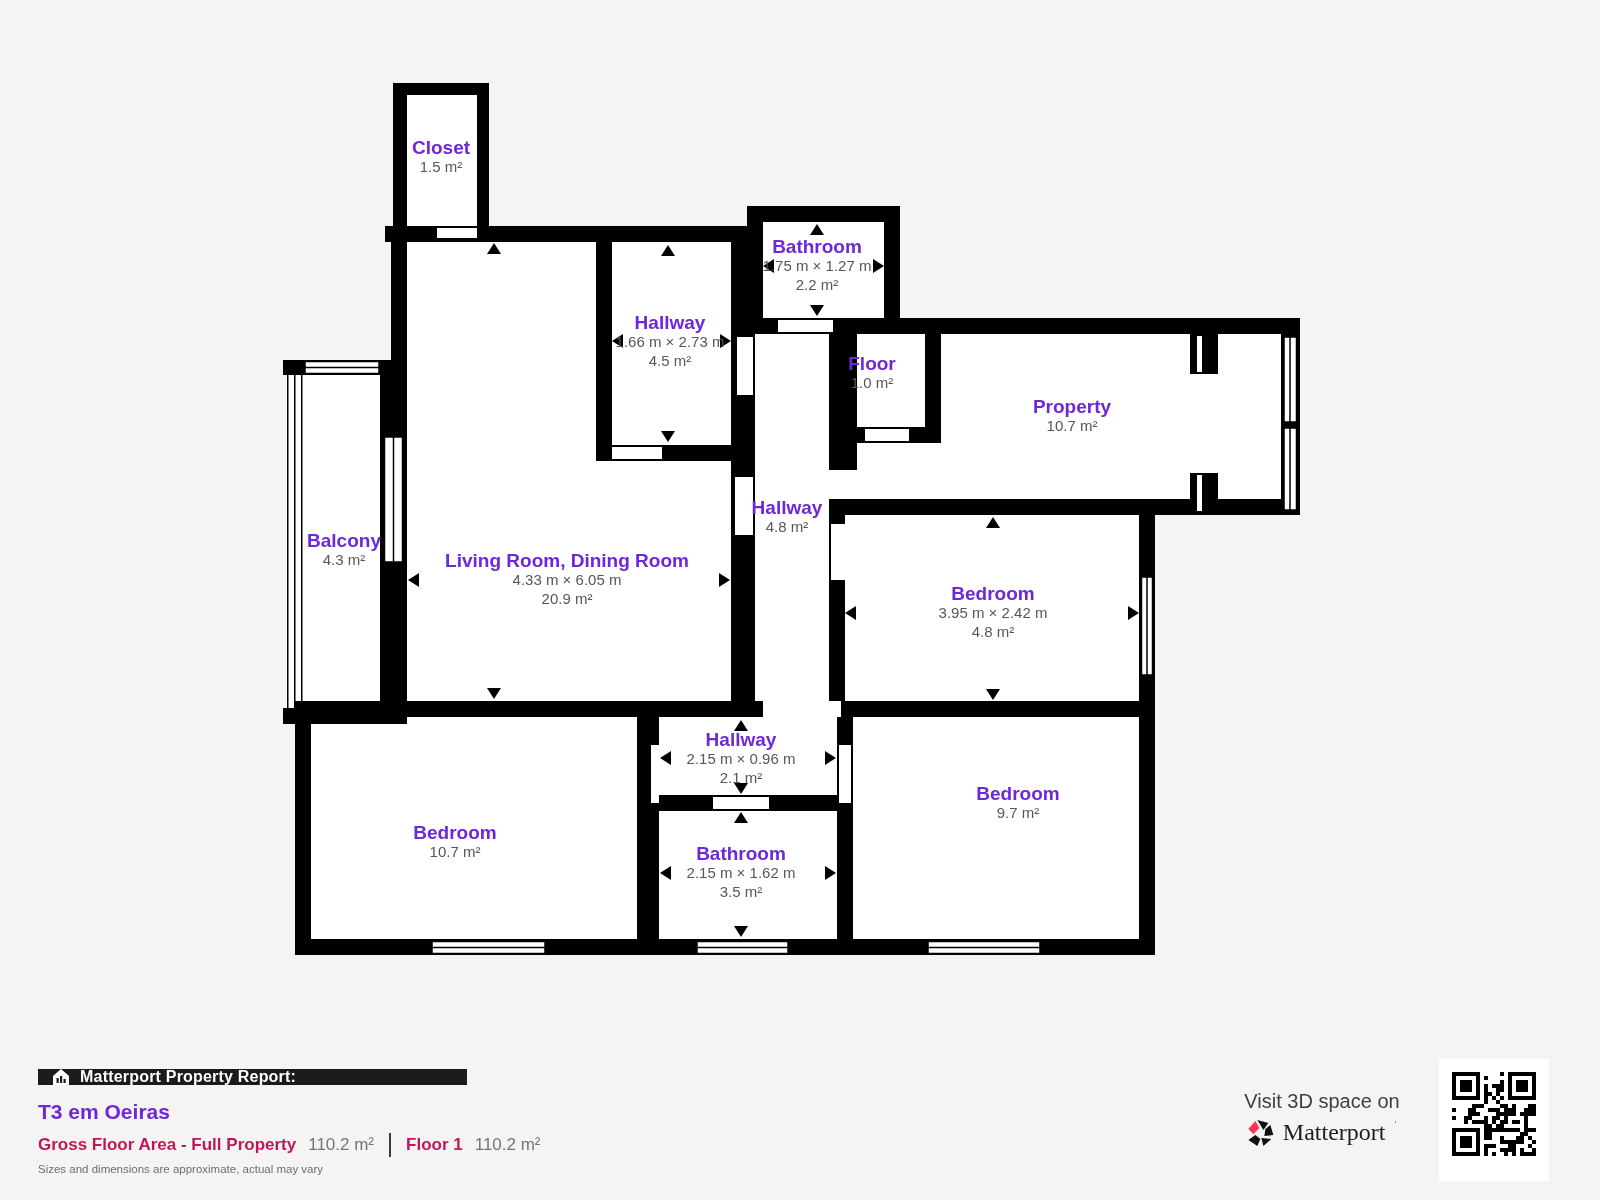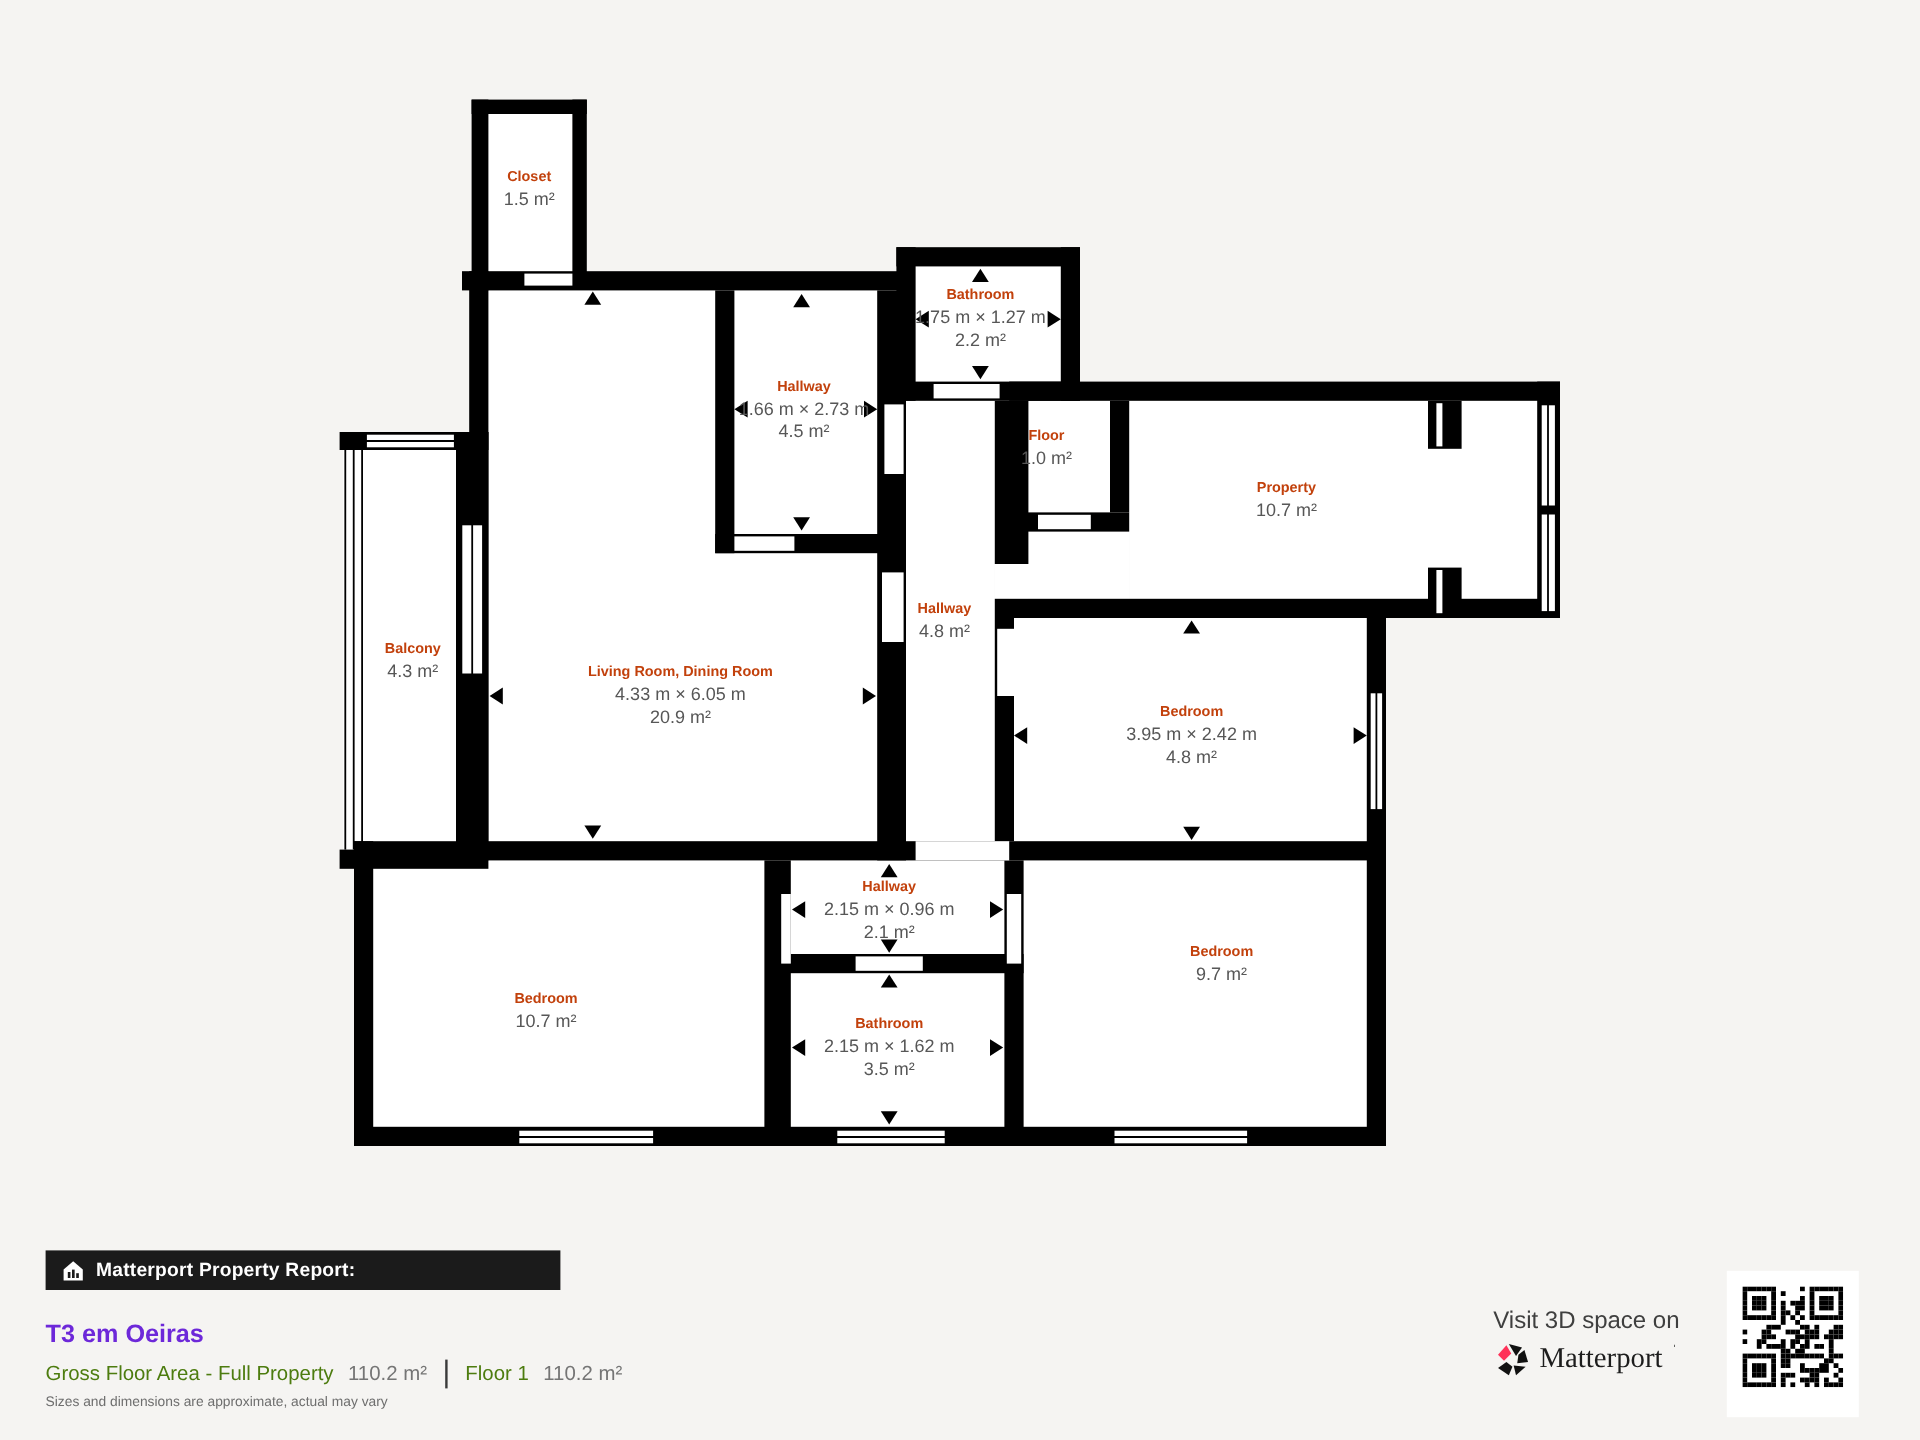--- a/index.html
+++ b/index.html
@@ -7,32 +7,32 @@
     width:1600px;height:1200px;position:relative;overflow:hidden;
     background:#f5f4f2;
     font-family:"Liberation Sans", sans-serif;
   }
   svg{display:block}
   .plan-svg{position:absolute;left:0;top:0;}
   .room-label{
     position:absolute;transform:translate(-50%,-50%);
     text-align:center;white-space:nowrap;pointer-events:none;
   }
-  .rname{font-size:12px;font-weight:bold;color:#c2410c;line-height:19px;}
+  .rname{font-size:19px;font-weight:bold;color:#6d28d9;line-height:19px;}
   .rsub{font-size:15px;color:#575757;line-height:19px;}
   
   .report-bar{
-    position:absolute;left:38px;top:1042px;width:429px;height:33px;
+    position:absolute;left:38px;top:1069px;width:429px;height:16px;
     background:#1b1b1b;color:#fff;display:flex;align-items:center;
     padding-left:14px;box-sizing:border-box;gap:10px;
   }
   .report-bar .bar-label{font-size:16px;font-weight:bold;letter-spacing:.2px;}
   .report-title{position:absolute;left:38px;top:1100px;font-size:21px;font-weight:bold;color:#6d28d9;}
   .report-meta{position:absolute;left:38px;top:1133px;font-size:17px;color:#3a3a3a;display:flex;align-items:center;}
-  .report-meta .m-bold{font-weight:normal;color:#4d7c0f;}
+  .report-meta .m-bold{font-weight:bold;color:#be185d;}
   .report-meta .m-val{color:#757575;margin-left:12px;}
   .report-meta .m-div{display:inline-block;width:2px;height:24px;background:#3a3a3a;margin:0 15px;}
   .report-disclaimer{position:absolute;left:38px;top:1163px;font-size:11.5px;color:#6e6e6e;}
   .visit-block{position:absolute;left:1322px;top:1090px;transform:translateX(-50%);text-align:center;}
   .visit-line{font-size:20px;color:#3f3f3f;}
   .brand-row{display:flex;align-items:flex-start;justify-content:center;gap:8px;margin-top:6px;}
   .brand-name{font-family:"Liberation Serif", serif;font-size:24px;color:#1d1d1d;}
   .brand-tick{font-family:"Liberation Serif", serif;font-size:11px;color:#1d1d1d;vertical-align:10px;}
   .qr-card{position:absolute;left:1439px;top:1059px;width:110px;height:122px;background:#ffffff;}
   .qr-card svg{margin:13px auto 0 auto;}

